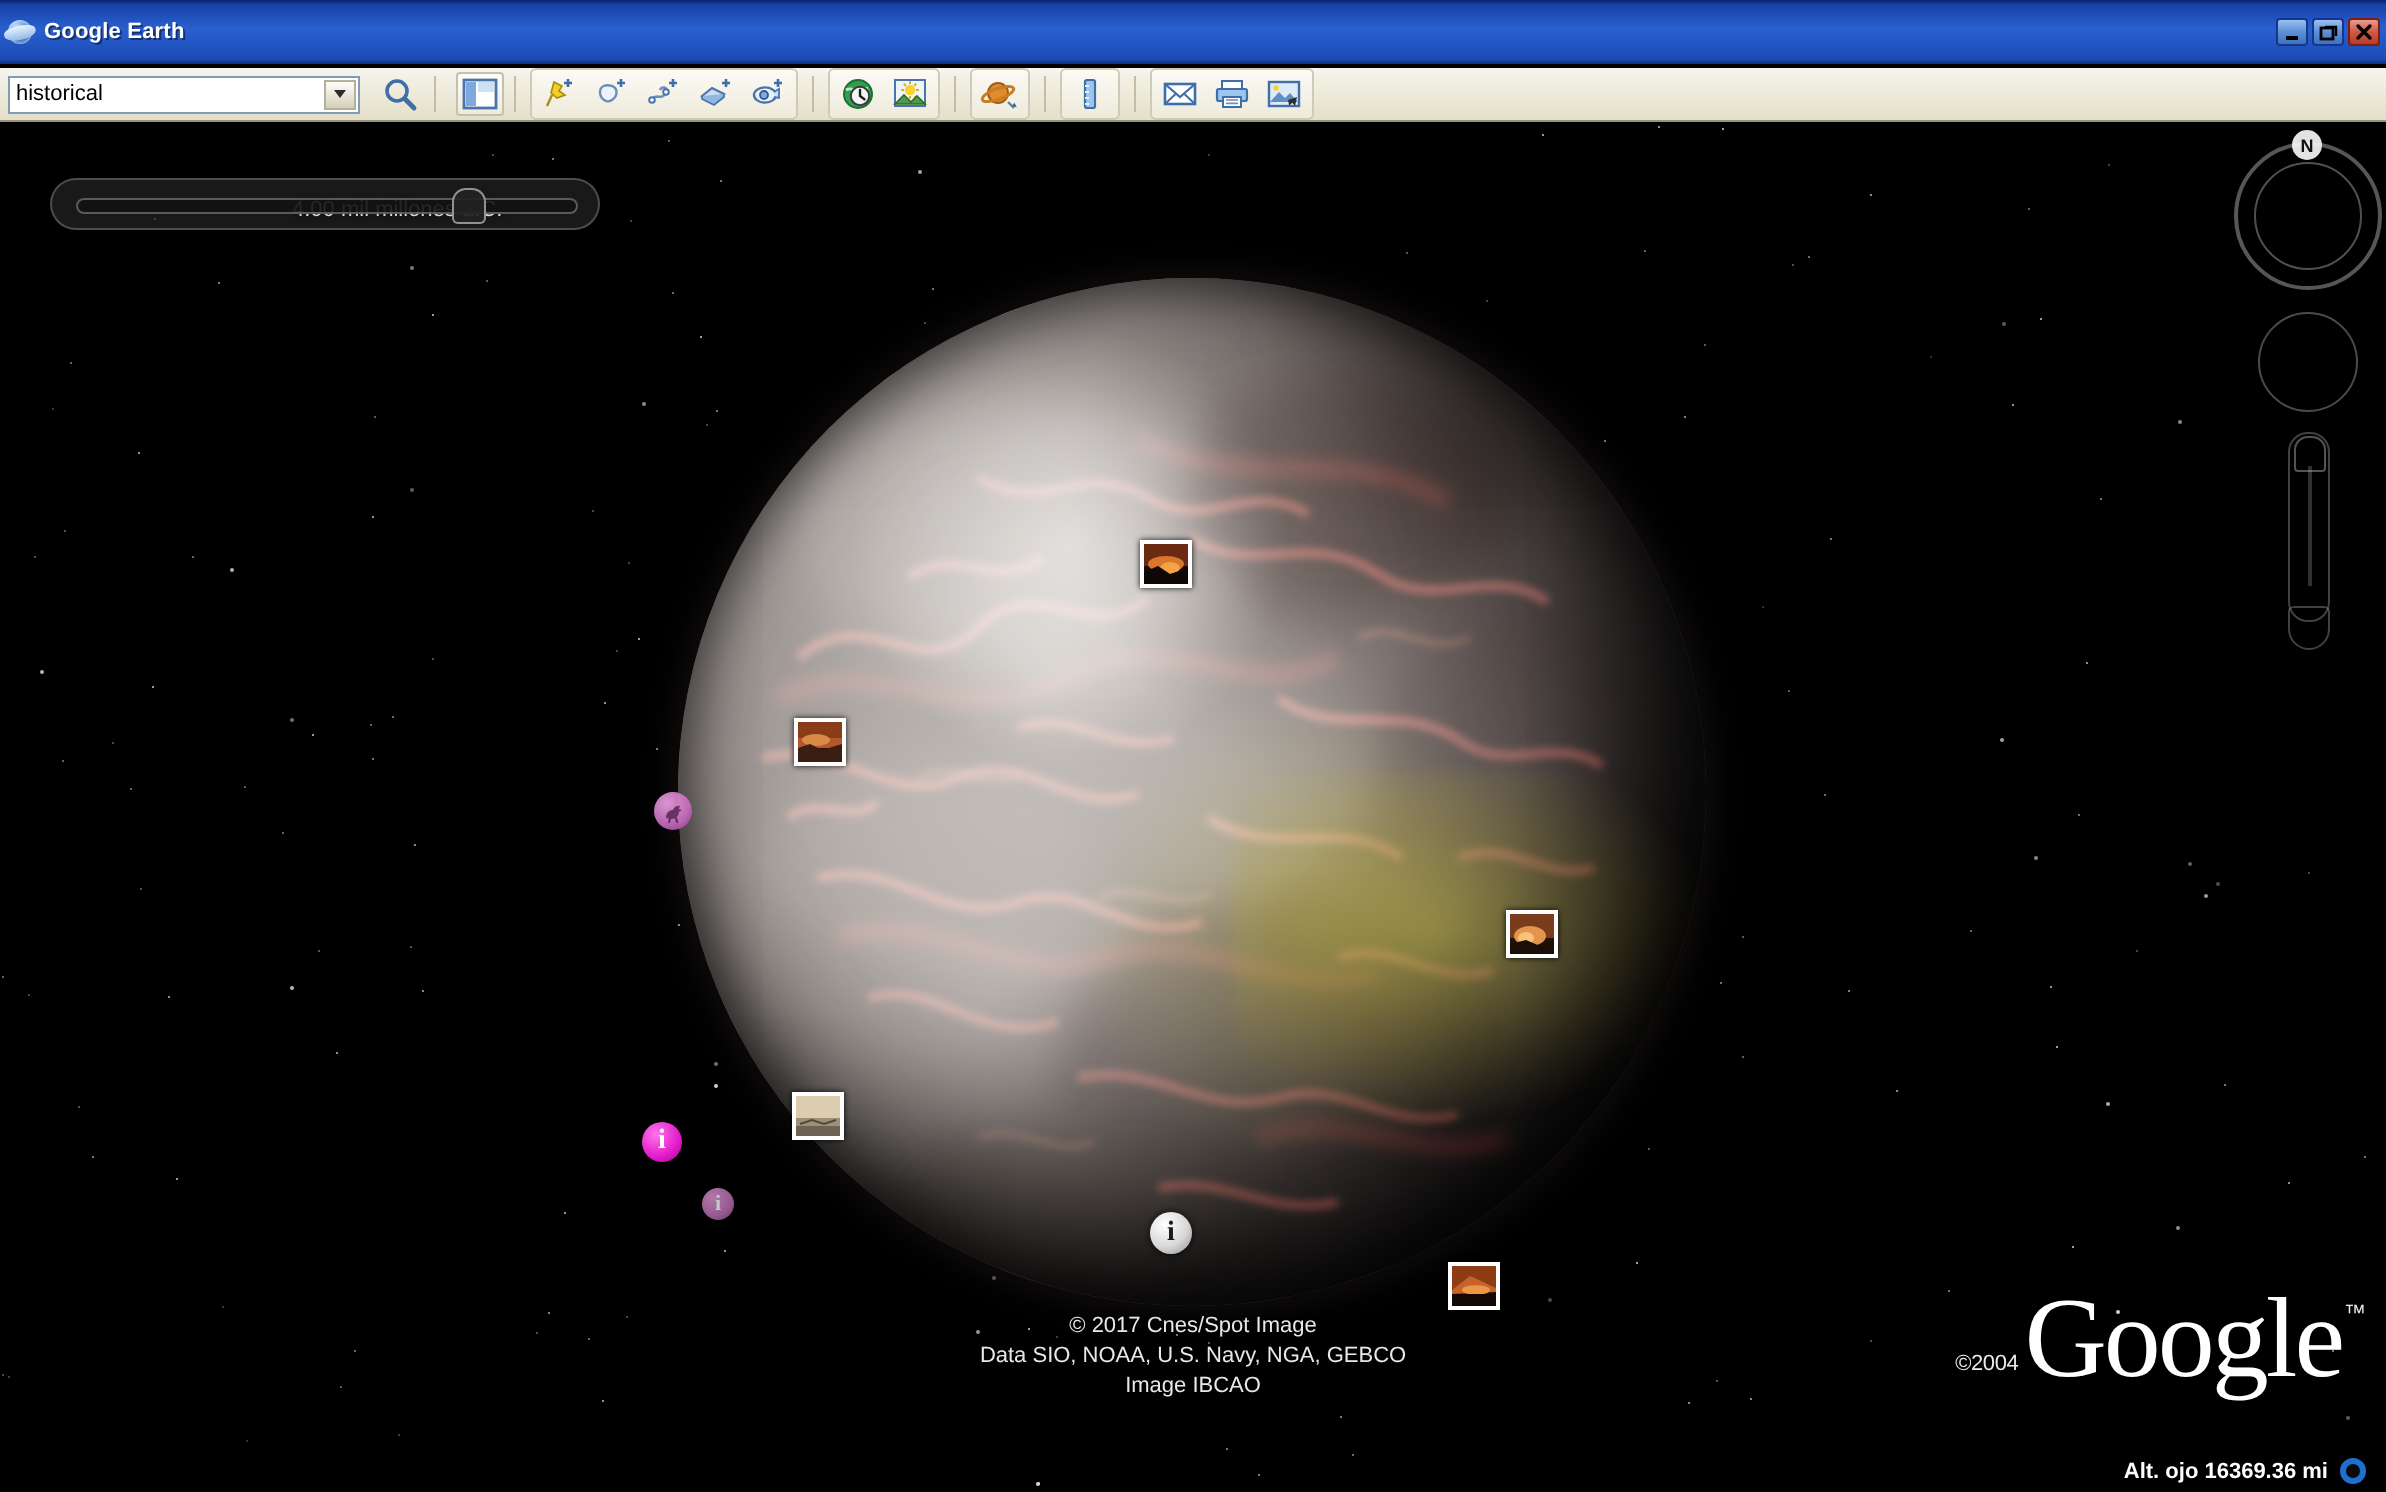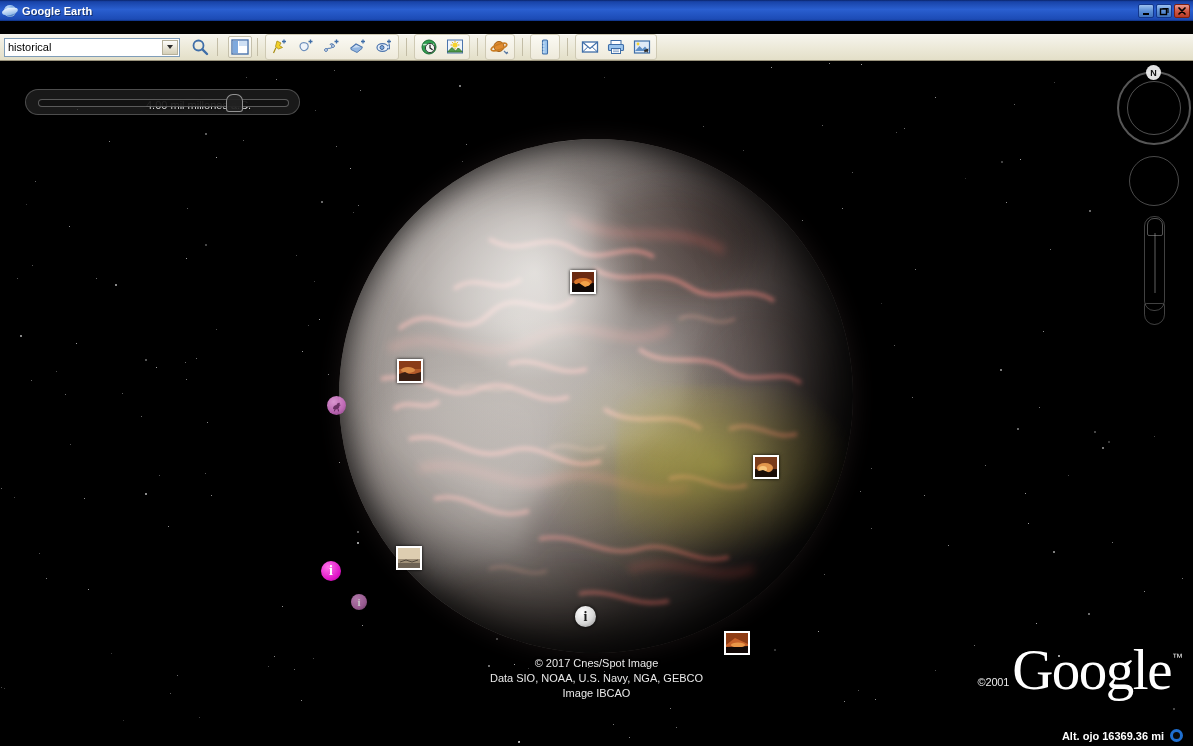--- a/index.html
+++ b/index.html
@@ -6,21 +6,21 @@
   html, body {
     width: 1193px; height: 746px;
     overflow: hidden;
     font-family: "Liberation Sans", sans-serif;
     background: #000;
   }
   #app { position: relative; width: 1193px; height: 746px; background: #000; }
 
   
   .titlebar {
-    position: absolute; top: 0; left: 0; width: 1193px; height: 21px;
+    position: absolute; top: 0; left: 0; width: 1193px; height: 32px;
     background: linear-gradient(to bottom,#0a246a 0%,#1843a8 8%,#2a5fd0 45%,#1c4bb5 92%,#0d2f7e 100%);
     display: flex; align-items: center;
   }
   .tb-icon { width: 16px; height: 16px; margin-left: 2px; position: relative; }
   .tb-icon .earth {
     position:absolute; left:2px; top:2px; width:12px; height:12px; border-radius:50%;
     background: radial-gradient(circle at 35% 30%, #cfe6ff 0%, #4f8fdd 45%, #1e4c96 100%);
     box-shadow: inset 0 0 2px #fff;
   }
   .tb-icon .swoosh {
@@ -709,21 +709,21 @@
       <div class="nav-zoom-bot"></div>
     </div>
 
     <div class="attrib">
       <div>© 2017 Cnes/Spot Image</div>
       <div>Data SIO, NOAA, U.S. Navy, NGA, GEBCO</div>
       <div>Image IBCAO</div>
     </div>
 
     <div class="google-logo">
-      <div class="gl-copy">©2001</div>
+      <div class="gl-copy">©2004</div>
       <div class="gl-word">Google</div>
       <div class="gl-tm">™</div>
     </div>
 
     <div class="eyealt">
       <span>Alt. ojo 16369.36 mi</span>
       <span class="eyealt-dot"></span>
     </div>
   </div>
 

